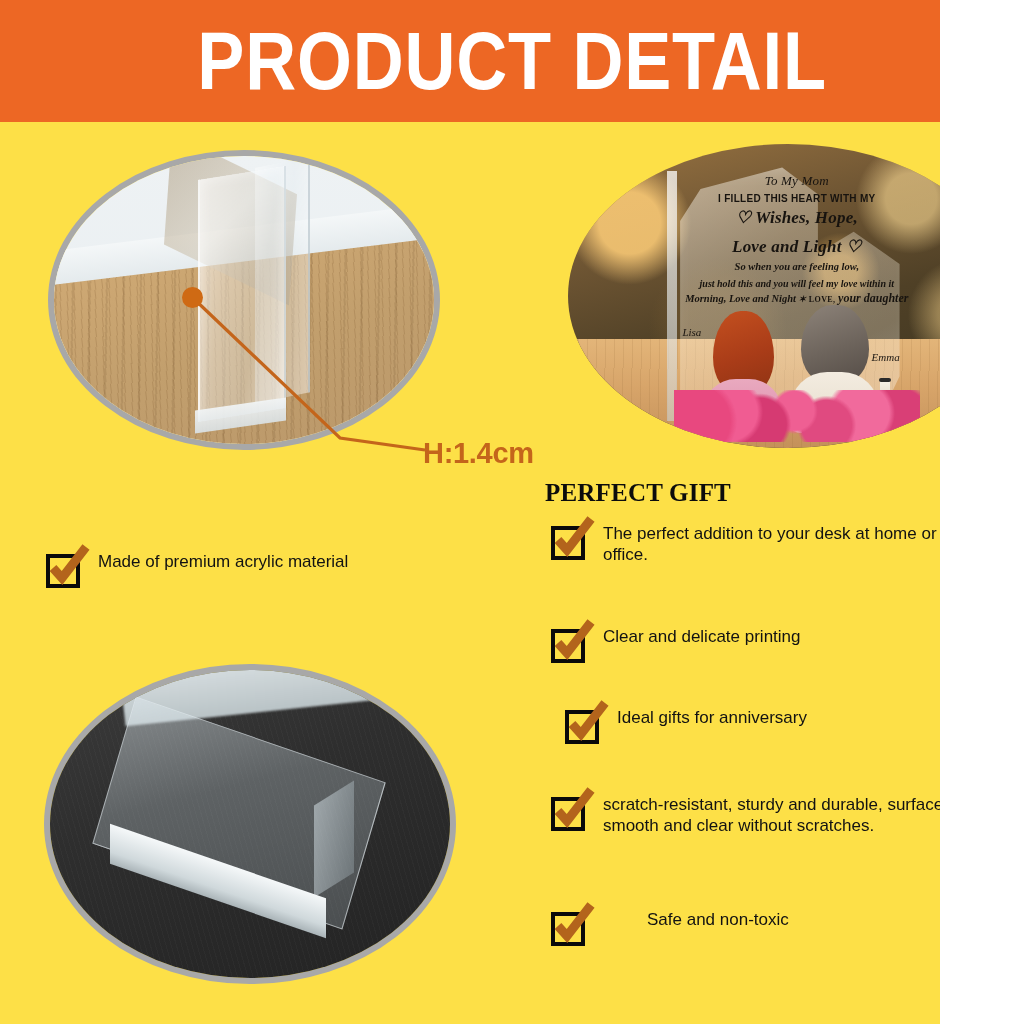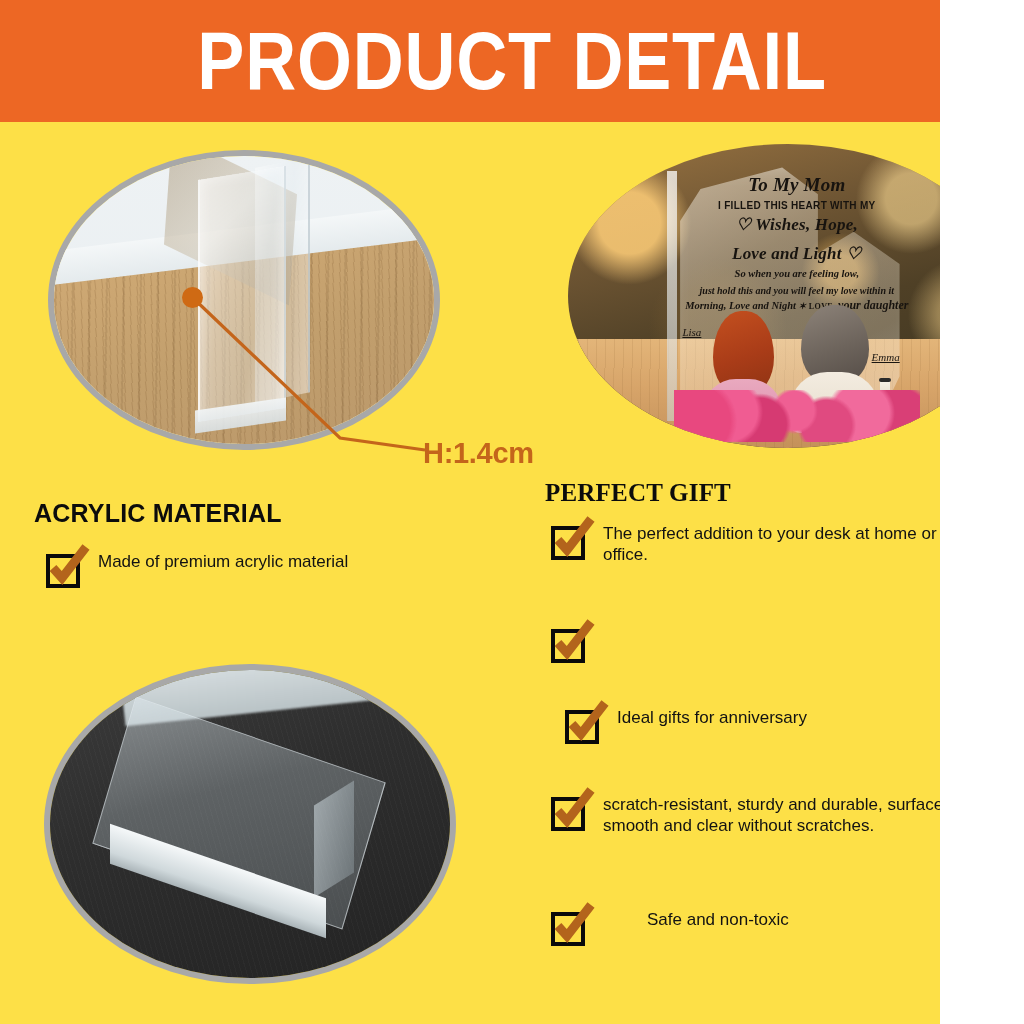--- a/index.html
+++ b/index.html
@@ -239,22 +239,22 @@
     top: 10%;
     width: 52%;
     color: #17130f;
     text-align: center;
     line-height: 1.12;
   }
   .pt-line { white-space: nowrap; }
   .pt-to-mom {
     font-family: "Liberation Serif", serif;
     font-style: italic;
-    font-weight: bold;
-    font-size: 19px;
+    font-weight: normal;
+    font-size: 13px;
     letter-spacing: 0.2px;
   }
   .pt-filled {
     font-size: 10px;
     font-weight: bold;
     letter-spacing: 0.3px;
     margin-top: 4px;
   }
   .pt-big {
     font-family: "Liberation Serif", serif;
@@ -346,21 +346,20 @@
       radial-gradient(circle at 62% 68%, #e04a80 0 16%, rgba(224,74,128,0) 19%),
       radial-gradient(circle at 76% 44%, #f16a9c 0 15%, rgba(241,106,156,0) 18%),
       radial-gradient(circle at 90% 64%, #d93f76 0 16%, rgba(217,63,118,0) 19%);
   }
   .name-label {
     position: absolute;
     font-family: "Liberation Serif", serif;
     font-style: italic;
     font-size: 11px;
     color: #1a1510;
-    text-decoration: underline;
   }
   #name-lisa { left: 26%; top: 60%; }
   #name-emma { left: 69%; top: 68%; }
 
   
   #photo-flat-block {
     left: 44px;
     top: 664px;
     width: 412px;
     height: 320px;
@@ -533,21 +532,20 @@
 
   <div class="photo-ellipse bordered" id="photo-flat-block">
     <div class="slate-scene">
       <div class="slate-highlight"></div>
       <div class="flat-block-top"></div>
       <div class="flat-block-side"></div>
       <div class="flat-block-front"></div>
     </div>
   </div>
 
-  <div class="section-heading" id="heading-acrylic">ACRYLIC MATERIAL</div>
 
   <div class="check-item" id="item-acrylic-1">
     <div class="checkbox">
       <svg viewBox="0 0 46 46">
         <path d="M7 24 L16 34 L40 3" fill="none" stroke="#B3641C" stroke-width="9" stroke-linecap="butt" stroke-linejoin="miter"></path>
       </svg>
     </div>
     <div class="check-text">Made of premium acrylic material</div>
   </div>
 
@@ -561,20 +559,21 @@
     </div>
     <div class="check-text">The perfect addition to your desk at home or in the office.</div>
   </div>
 
   <div class="check-item" id="gift-item-2">
     <div class="checkbox">
       <svg viewBox="0 0 46 46">
         <path d="M7 24 L16 34 L40 3" fill="none" stroke="#B3641C" stroke-width="9"></path>
       </svg>
     </div>
+    <div class="check-text">Clear and delicate printing</div>
   </div>
 
   <div class="check-item" id="gift-item-3">
     <div class="checkbox">
       <svg viewBox="0 0 46 46">
         <path d="M7 24 L16 34 L40 3" fill="none" stroke="#B3641C" stroke-width="9"></path>
       </svg>
     </div>
     <div class="check-text">Ideal gifts for anniversary</div>
   </div>

